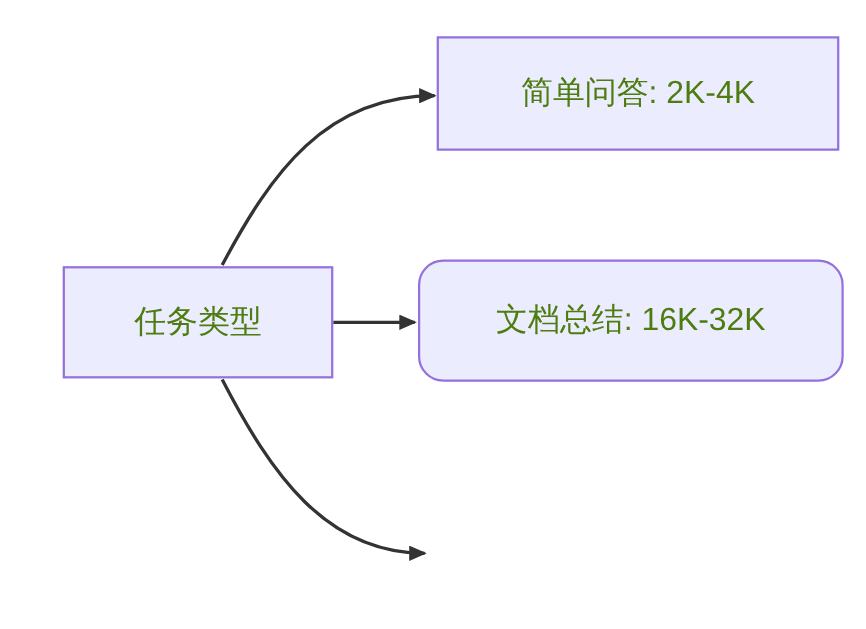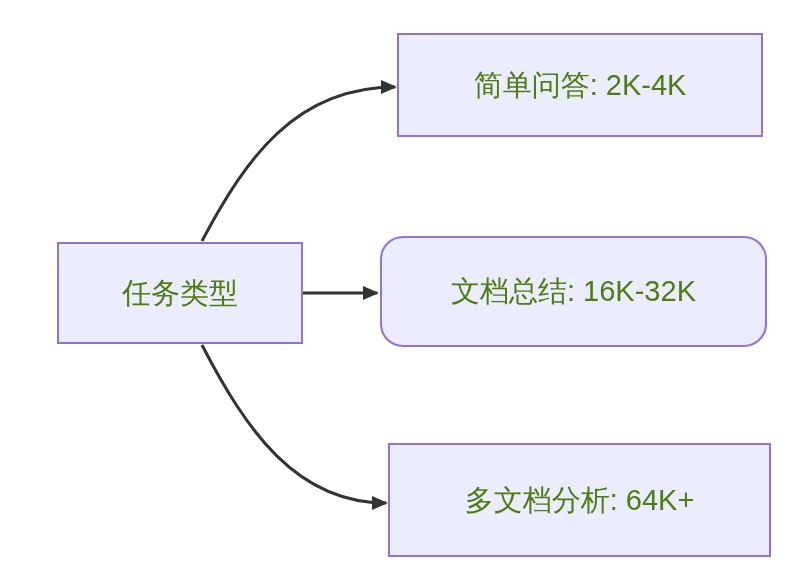--- a/index.html
+++ b/index.html
@@ -68,17 +68,14 @@
   </div>
 
   <div class="node node-child-1">
     <span>简单问答: 2K-4K</span>
   </div>
 
   <div class="node node-child-2">
     <span>文档总结: 16K-32K</span>
   </div>
 
-  <div class="node node-child-3">
-    <span>多文档分析: 64K+</span>
-  </div>
 
 </div>
 
 </body></html>

